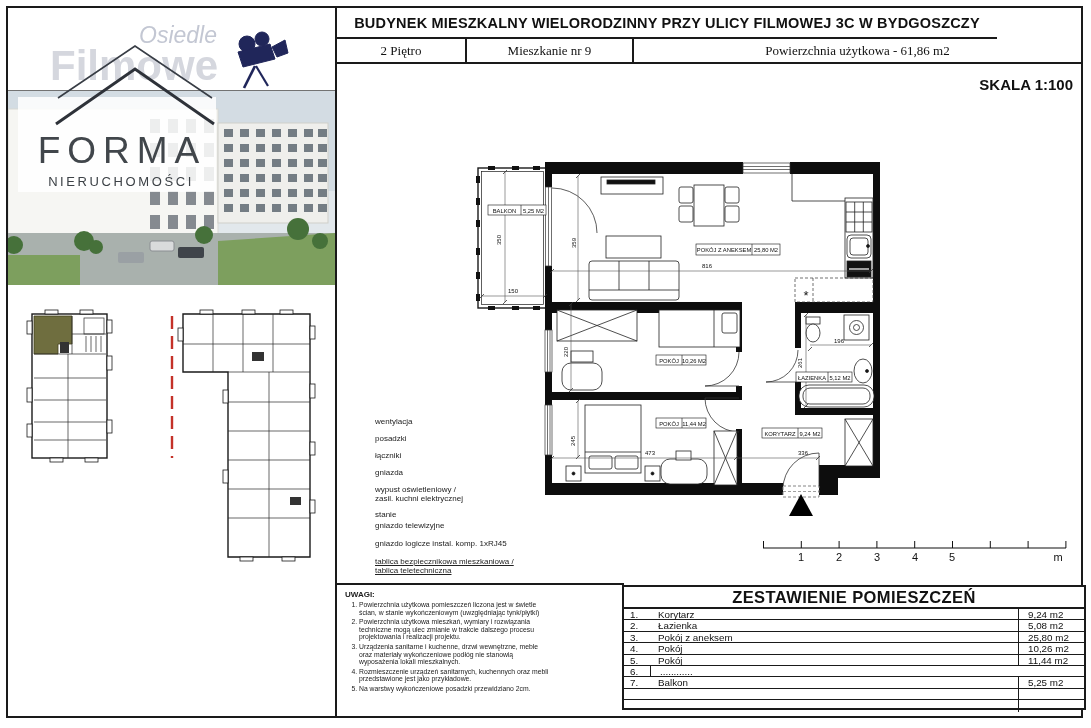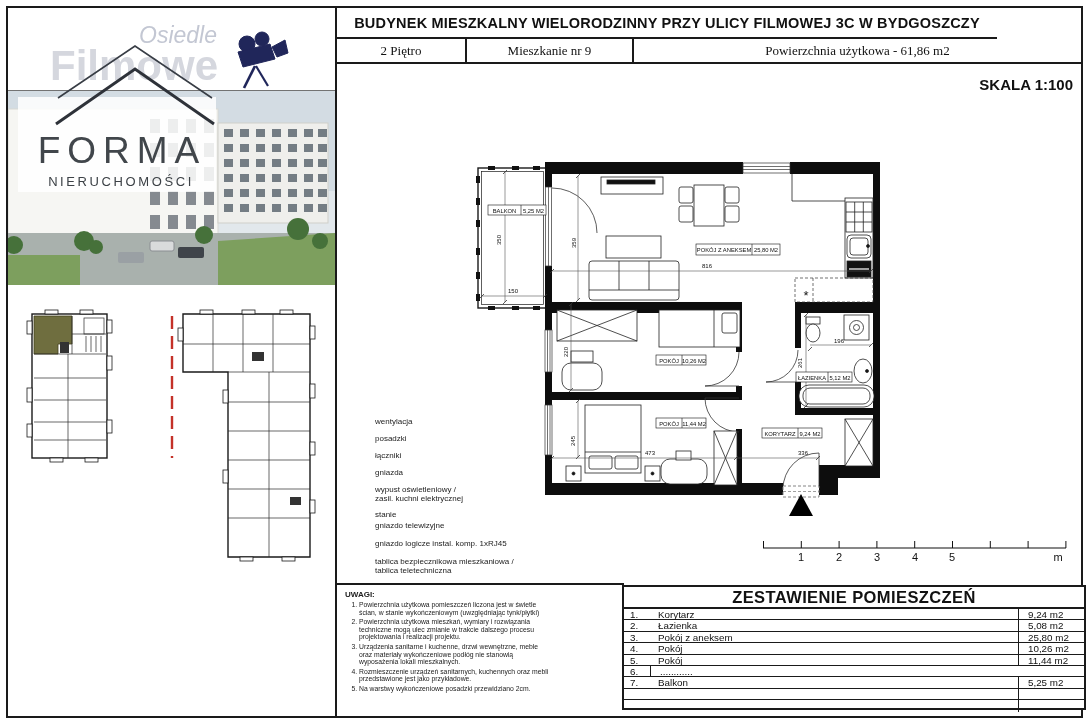--- a/index.html
+++ b/index.html
@@ -25,21 +25,21 @@
   .legend{position:absolute;left:367px;top:410px;width:235px;height:168px;font-size:8px;line-height:8.6px;color:#222;}
   .legend .item{position:absolute;left:0;white-space:pre-line;}
   .legend .item:nth-child(1){top:0;}
   .legend .item:nth-child(2){top:17px;}
   .legend .item:nth-child(3){top:34px;}
   .legend .item:nth-child(4){top:51px;}
   .legend .item:nth-child(5){top:68px;}
   .legend .item:nth-child(6){top:93px;}
   .legend .item:nth-child(7){top:104px;}
   .legend .item:nth-child(8){top:122px;}
-  .legend .item:nth-child(9){top:140px;}
+  .legend .item:nth-child(9){top:140px;text-decoration:underline;}
   
   .notes{position:absolute;left:337px;top:583px;width:205px;font-size:6.8px;line-height:7.8px;color:#222;}
   .notes .notes-title{font-size:8px;font-weight:bold;margin:0 0 2px 0;}
   .notes ol{margin:0;padding-left:14px;}
   .notes li{margin-bottom:1.5px;}
   
   .rooms-table{position:absolute;left:614px;top:577px;width:464px;height:125px;border:2px solid #1a1a1a;box-sizing:border-box;background:#fff;}
   .rooms-table .t-title{height:20px;border-bottom:2px solid #1a1a1a;display:flex;align-items:center;justify-content:center;font-size:16.5px;font-weight:bold;letter-spacing:.4px;}
   .t-row{display:flex;height:11.4px;border-bottom:1px solid #1a1a1a;font-size:9.8px;line-height:11px;box-sizing:border-box;}
   .t-row:last-child{border-bottom:none;}

